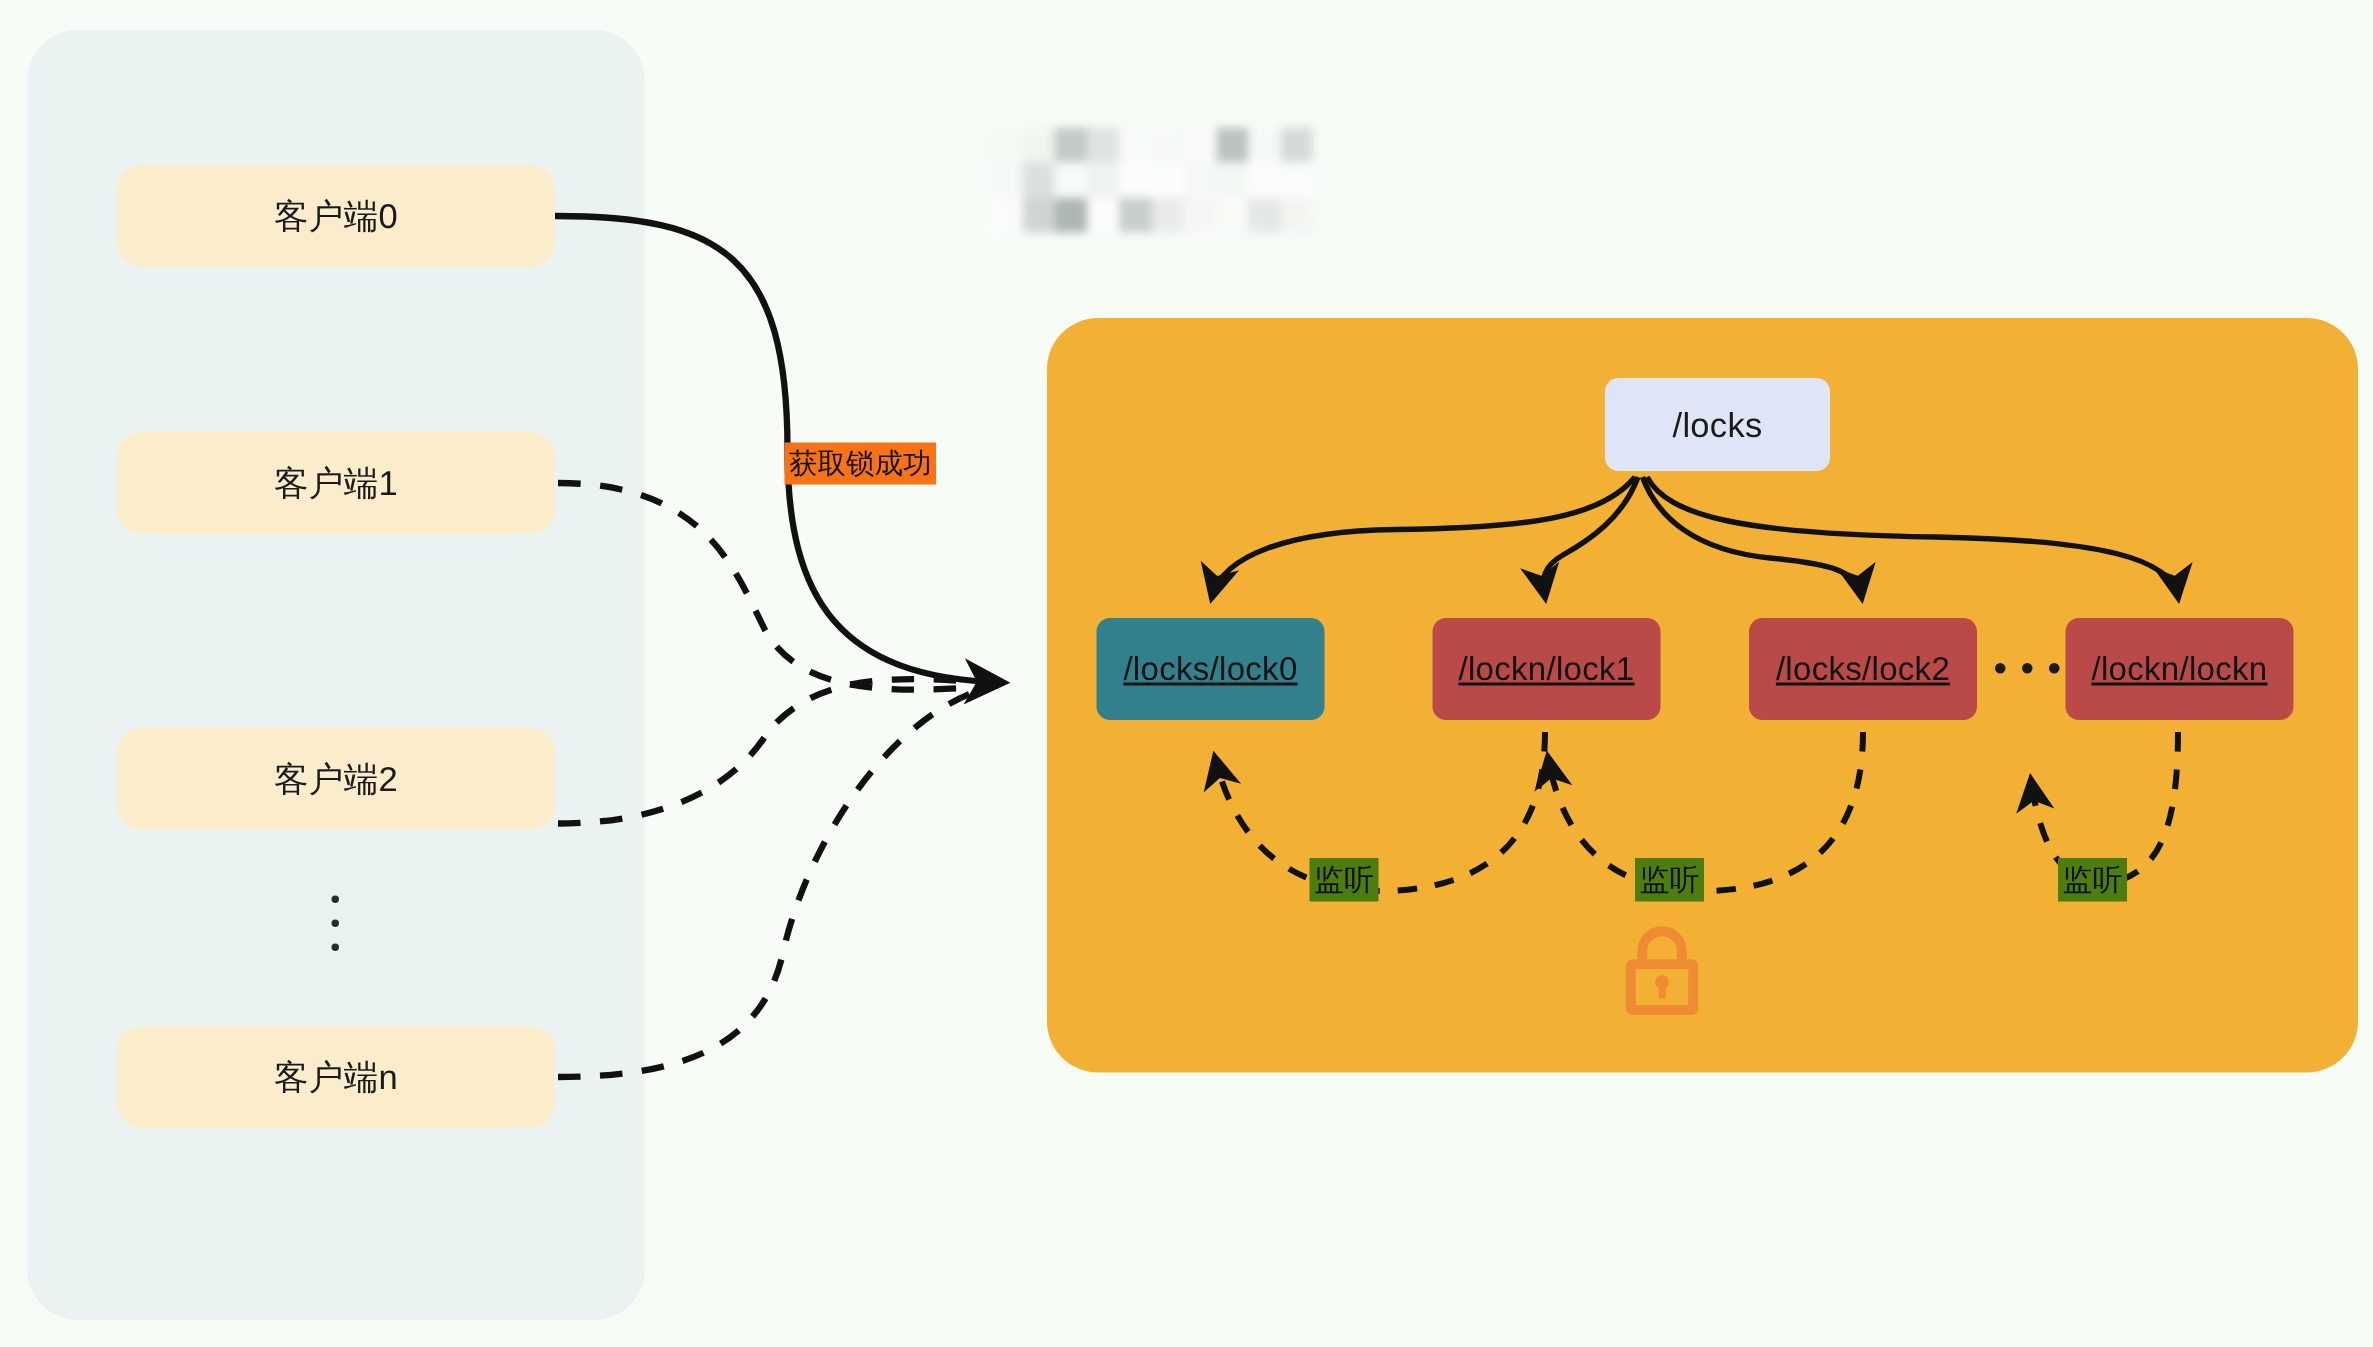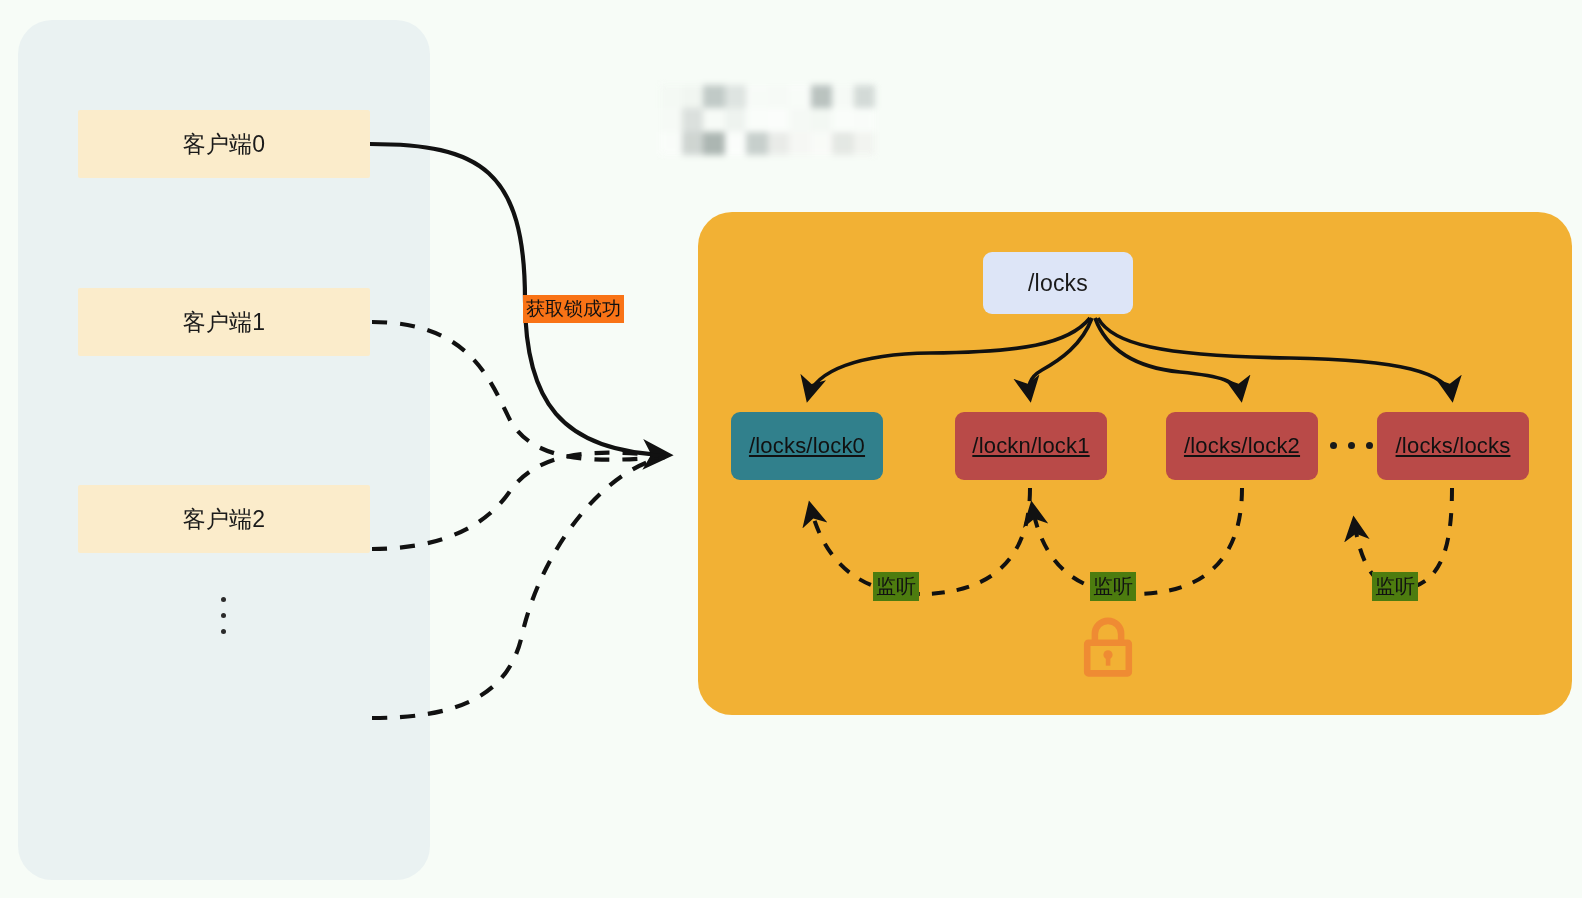--- a/index.html
+++ b/index.html
@@ -31,21 +31,21 @@
     display:flex; align-items:center; justify-content:center;
     border-radius:9px;
     font-size:22px;
     color:#1a1a1a;
     white-space:nowrap;
     letter-spacing:0.2px;
   }
   .client-node {
     background:#fbeccb;
     width:292px; height:68px;
-    border-radius:2px;
+    border-radius:16px;
     font-size:23px;
   }
   .lock-root {
     background:#dde5f7;
     width:150px; height:62px;
     font-size:23px;
   }
   .lock-node {
     width:152px; height:68px;
     font-size:22px;
@@ -186,42 +186,45 @@
 
   <div class="node client-node" style="left:78px; top:110px;">
     <span>客户端0</span>
   </div>
   <div class="node client-node" style="left:78px; top:288px;">
     <span>客户端1</span>
   </div>
   <div class="node client-node" style="left:78px; top:485px;">
     <span>客户端2</span>
   </div>
+  <div class="node client-node" style="left:78px; top:684px;">
+    <span>客户端n</span>
+  </div>
 
   <div class="ellipsis-v" style="left:214px; top:590px; width:18px; height:50px;">
     <i></i>
       <i></i>
       <i></i>
   </div>
 
-  <div class="node lock-root" style="left:983px; top:252px;">
+  <div class="node lock-root" style="left:1070px; top:252px;">
     <span>/locks</span>
   </div>
 
   <div class="node lock-node held" style="left:731px; top:412px;">
     <span>/locks/lock0</span>
   </div>
   <div class="node lock-node" style="left:955px; top:412px;">
     <span>/lockn/lock1</span>
   </div>
   <div class="node lock-node" style="left:1166px; top:412px;">
     <span>/locks/lock2</span>
   </div>
   <div class="node lock-node" style="left:1377px; top:412px;">
-    <span>/locks/locks</span>
+    <span>/lockn/lockn</span>
   </div>
 
   <div class="ellipsis-h" style="left:1330px; top:442px;">
     <i></i>
       <i></i>
       <i></i>
   </div>
 
   <div class="edge-label" style="left:523px; top:295px;">获取锁成功</div>
 

